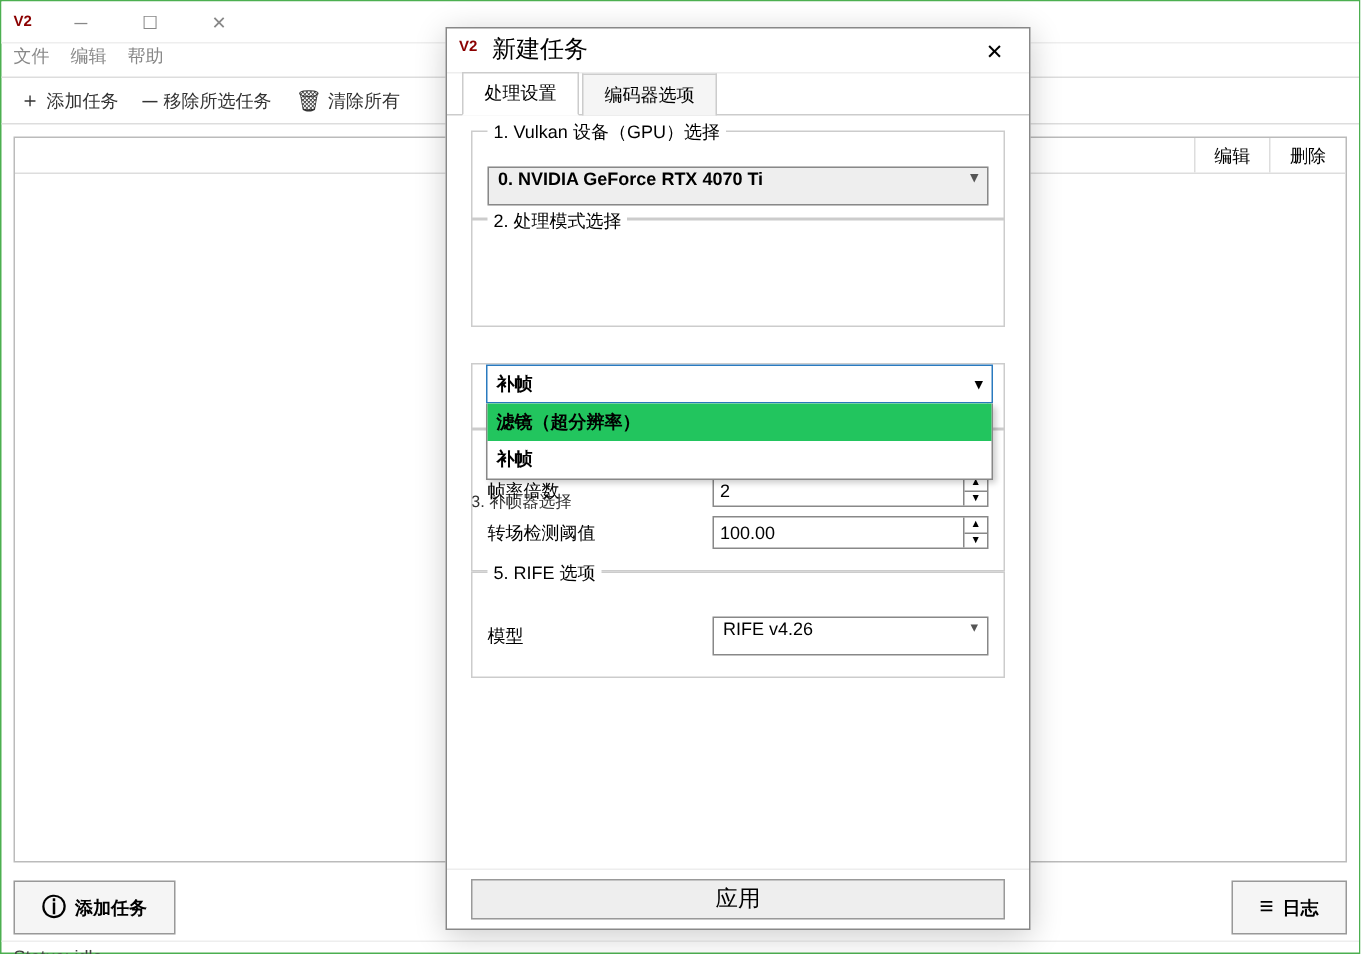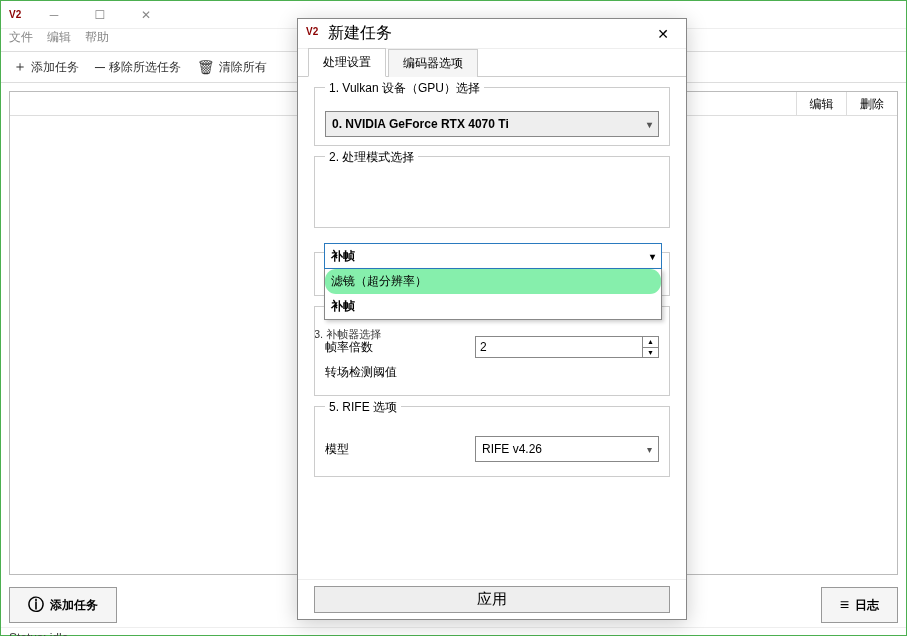--- a/index.html
+++ b/index.html
@@ -39,34 +39,34 @@
 .dlg-titlebar { height: 30px; display: flex; align-items: center; padding: 0 8px; border-bottom: 1px solid #eee; }
 .dlg-titlebar .app-icon { width: 16px; height: 16px; margin-right: 6px; font-weight: bold; color: #8b0000; font-size: 10px; }
 .dlg-titlebar .title { flex: 1; font-size: 16px; }
 .dlg-close { width: 30px; text-align: center; cursor: pointer; font-size: 14px; }
 
 .dlg-tabs { height: 28px; display: flex; border-bottom: 1px solid #ccc; padding: 0 10px; align-items: flex-end; }
 .dlg-tab { padding: 5px 14px; border: 1px solid #ccc; border-bottom: none; margin-right: 2px; background: #f5f5f5; cursor: pointer; position: relative; top: 1px; }
 .dlg-tab.active { background: #fff; border-bottom: 1px solid #fff; }
 
 .dlg-body { flex: 1; padding: 10px 16px; overflow: hidden; }
-.section { border: 1px solid #ccc; padding: 8px 10px; margin-bottom: 10px; position: relative; }
+.section { border: 1px solid #ccc; padding: 8px 10px; position: relative; }
 .section-label { position: relative; top: -16px; background: #fff; padding: 0 4px; display: inline-block; margin-bottom: -8px; }
 
-.combo { width: 100%; height: 26px; border: 1px solid #888; background: #eee; display: flex; align-items: center; padding: 0 6px; position: relative; cursor: pointer; }
+.combo { width: 100%; height: 26px; border: 1px solid #888; background: #eee; display: flex; align-items: flex-start; padding: 0 6px; position: relative; cursor: pointer; }
 .combo.plain { background: #fff; }
 .combo .arrow { position: absolute; right: 6px; font-size: 10px; color: #555; }
 .combo.bold { font-weight: bold; }
 
 .combo-open { position: absolute; left: 26px; top: 224px; width: 338px; z-index: 10; }
 .combo-open .head { height: 26px; border: 1px solid #2a7abf; background: #fff; display: flex; align-items: center; padding: 0 6px; font-weight: bold; }
 .combo-open .head .arrow { margin-left: auto; font-size: 10px; }
 .combo-open .list { border: 1px solid #888; border-top: none; background: #fff; box-shadow: 2px 2px 4px rgba(0,0,0,.2); }
 .combo-open .opt { padding: 4px 6px; cursor: pointer; }
-.combo-open .opt.hl { background: #86efac; font-weight: normal; border-radius: 11px; }
+.combo-open .opt.hl { background: #22c55e; font-weight: bold; }
 
 .form-row { display: flex; align-items: center; margin: 6px 0; }
 .form-row .lbl { width: 150px; }
 .spinbox { flex: 1; height: 22px; border: 1px solid #888; display: flex; align-items: center; padding: 0 4px; position: relative; background: #fff; }
 .spinbox .spins { position: absolute; right: 0; top: 0; width: 16px; height: 100%; border-left: 1px solid #888; display: flex; flex-direction: column; }
 .spinbox .spins div { flex: 1; font-size: 7px; text-align: center; line-height: 9px; cursor: pointer; }
 .spinbox .spins div:first-child { border-bottom: 1px solid #888; }
 
 .dlg-buttons { height: 40px; display: flex; gap: 10px; padding: 6px 16px; border-top: 1px solid #eee; }
 .dlg-buttons button { flex: 1; border: 1px solid #999; background: #eee; cursor: pointer; font-size: 15px; }
@@ -177,20 +177,27 @@
         <div class="spinbox">
           <span>2</span>
           <div class="spins">
               <div>▲</div>
               <div>▼</div>
             </div>
         </div>
       </div>
       <div class="form-row">
         <span class="lbl">转场检测阈值</span>
+        <div class="spinbox">
+          <span>100.00</span>
+          <div class="spins">
+              <div>▲</div>
+              <div>▼</div>
+            </div>
+        </div>
       </div>
     </div>
 
     <div class="section">
       <div class="section-label">5. RIFE 选项</div>
       <div class="form-row">
         <span class="lbl">模型</span>
         <div class="combo plain" style="flex:1;width:auto">
           <span>RIFE v4.26</span>
           <span class="arrow">▾</span>

